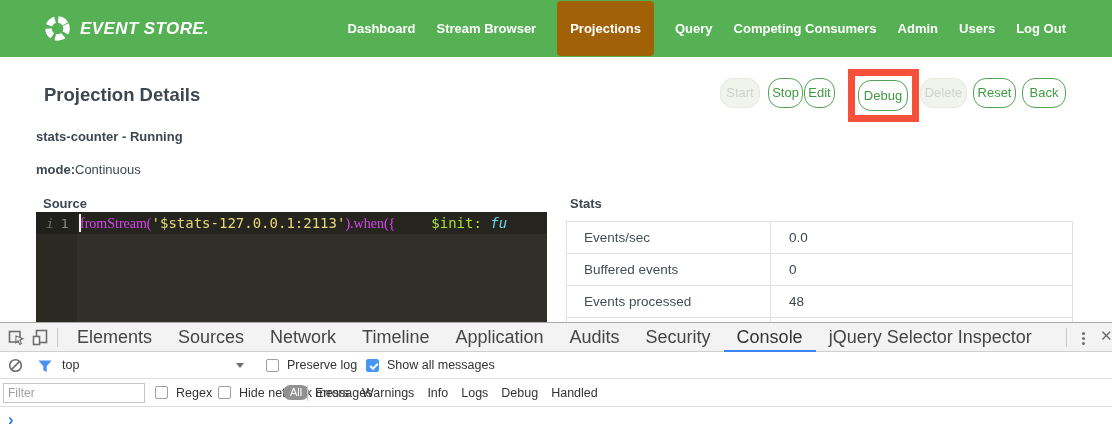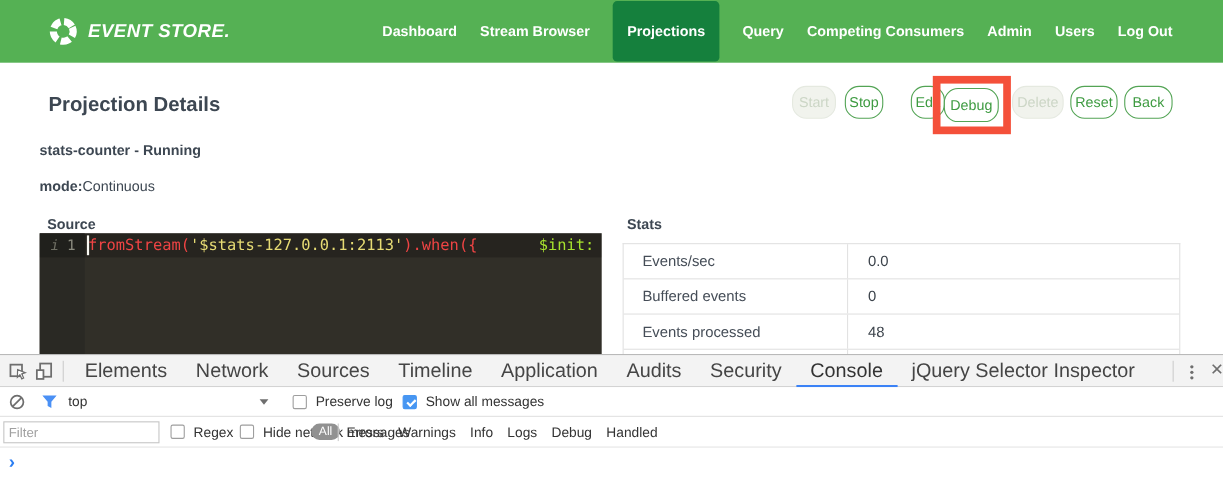--- a/index.html
+++ b/index.html
@@ -5,21 +5,21 @@
   * { margin:0; padding:0; box-sizing:border-box; }
   body { font-family:"Liberation Sans", sans-serif; background:#fff; }
   .screen { position:relative; width:1112px; height:440px; background:#fff; overflow:hidden; }
 
   
   .navbar { position:absolute; left:0; top:0; width:1112px; height:57px; background:#55b154; }
   .brand { position:absolute; left:44px; top:0; height:57px; display:flex; align-items:center; gap:9px; }
   .brand-text { color:#fff; font-size:17px; font-weight:700; font-style:italic; letter-spacing:.4px; }
   .nav-items { position:absolute; right:46px; top:0; height:57px; display:flex; align-items:center; gap:21px; }
   .nav-item { color:#fff; font-size:13px; font-weight:700; cursor:pointer; white-space:nowrap; }
-  .nav-item.active { background:#15803d; padding:20px 13px; border-radius:4px; }
+  .nav-item.active { background:#a16207; padding:20px 13px; border-radius:4px; }
 
   
   .page-title { position:absolute; left:44px; top:84px; font-size:18.5px; font-weight:700; color:#3d4752; }
   .btn { position:absolute; top:78px; height:30px; line-height:28px; text-align:center;
          background:#fff; border:1px solid #53a455; border-radius:13px; color:#3e9b41;
          font-size:13px; font-family:"Liberation Sans",sans-serif; cursor:pointer; }
   .btn.disabled { background:#f1f3ed; border-color:#e5e9e0; color:#ccd6c6; cursor:default; }
   .annotation-box { position:absolute; left:848px; top:69px; width:71px; height:53px;
                     border:7px solid #f4503a; z-index:5; pointer-events:none; }
 
@@ -34,21 +34,21 @@
             background:#312f28; overflow:hidden; font-family:"DejaVu Sans Mono",monospace; }
   .editor .gutter { position:absolute; left:0; top:0; width:41px; height:110px; background:#2a2924; }
   .editor .line1-strip { position:absolute; left:0; top:0; width:511px; height:22px; background:rgba(0,0,0,0.22); }
   .editor .gutter-content { position:absolute; left:0; top:0; width:41px; height:22px; z-index:2;
             display:flex; align-items:center; font-size:13px; }
   .editor .g-marker { color:#6f6f64; font-style:italic; margin-left:10px; }
   .editor .g-num { color:#8b8b7f; margin-left:7px; }
   .editor .code-line { position:absolute; left:44px; top:0; height:22px; line-height:22px; z-index:2;
             white-space:pre; font-size:14px; }
   .editor .cursor { position:absolute; left:43px; top:2px; width:1.5px; height:18px; background:#f8f8f2; z-index:3; }
-  .tok-plain { color:#ef4444; } .tok-string { color:#e6db74; }
+  .tok-plain { color:#d946ef;font-family:Liberation Serif, serif; } .tok-string { color:#e6db74; }
   .tok-property { color:#a6e22e;margin-left:22px; } .tok-keyword { color:#66d9ef; font-style:italic; }
 
   
   .stats-table { position:absolute; left:566px; top:221px; width:507px; border:1px solid #e2e2e2; border-bottom:none; }
   .stats-row { display:flex; height:32px; border-bottom:1px solid #e2e2e2; }
   .stats-cell-label { width:204px; border-right:1px solid #e2e2e2; padding-left:17px; line-height:31px;
                       font-size:13.5px; color:#454d57; }
   .stats-cell-value { flex:1; padding-left:18px; line-height:31px; font-size:13.5px; color:#3c434b; }
 
   
@@ -106,21 +106,21 @@
       <span class="nav-item">Competing Consumers</span>
       <span class="nav-item">Admin</span>
       <span class="nav-item">Users</span>
       <span class="nav-item">Log Out</span>
     </div>
   </div>
 
   <div class="page-title">Projection Details</div>
   <button class="btn disabled" style="left:720px;width:40px;">Start</button>
   <button class="btn" style="left:768px;width:35px;">Stop</button>
-  <button class="btn" style="left:828px;width:31px;">Edit</button>
+  <button class="btn" style="left:804px;width:31px;">Edit</button>
   <button class="btn" style="left:858px;width:50px;top:80px;height:31px;">Debug</button>
   <div class="annotation-box"></div>
   <button class="btn disabled" style="left:920px;width:47px;">Delete</button>
   <button class="btn" style="left:973px;width:43px;">Reset</button>
   <button class="btn" style="left:1022px;width:44px;">Back</button>
 
   <div class="name-status">stats-counter - Running</div>
   <div class="mode-line"><span class="k">mode:</span><span>Continuous</span></div>
 
   <div class="section-label" style="left:43px;top:196px;">Source</div>
@@ -166,22 +166,22 @@
       </span>
       <span class="dt-icon" style="left:32px;">
         <svg width="17" height="17" viewBox="0 0 17 17">
           <rect x="4.5" y="1.5" width="10" height="12" fill="none" stroke="#6e6e6e" stroke-width="1.6"></rect>
           <rect x="1.5" y="7.5" width="6" height="8" fill="#fff" stroke="#6e6e6e" stroke-width="1.6"></rect>
         </svg>
       </span>
       <span class="dt-sep" style="left:57px;"></span>
       <div class="dt-tabs">
         <span class="dt-tab">Elements</span>
+        <span class="dt-tab">Sources</span>
         <span class="dt-tab">Network</span>
-        <span class="dt-tab">Sources</span>
         <span class="dt-tab">Timeline</span>
         <span class="dt-tab">Application</span>
         <span class="dt-tab">Audits</span>
         <span class="dt-tab">Security</span>
         <span class="dt-tab active">Console</span>
         <span class="dt-tab">jQuery Selector Inspector</span>
       </div>
       <span class="dt-sep" style="left:1066px;"></span>
       <span class="kebab"></span>
       <span class="dt-close">✕</span>

